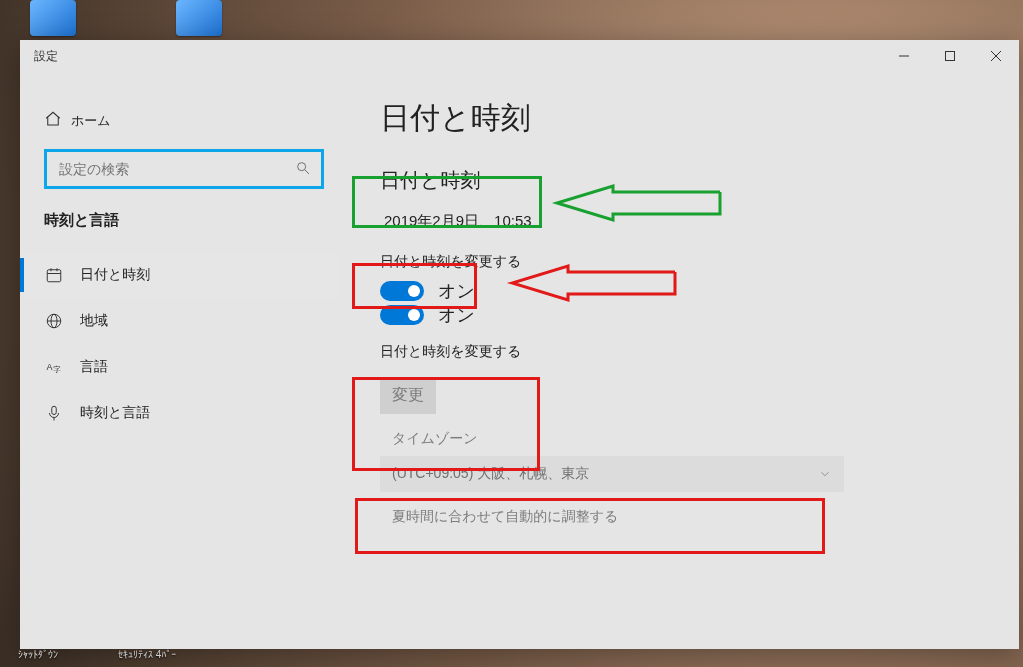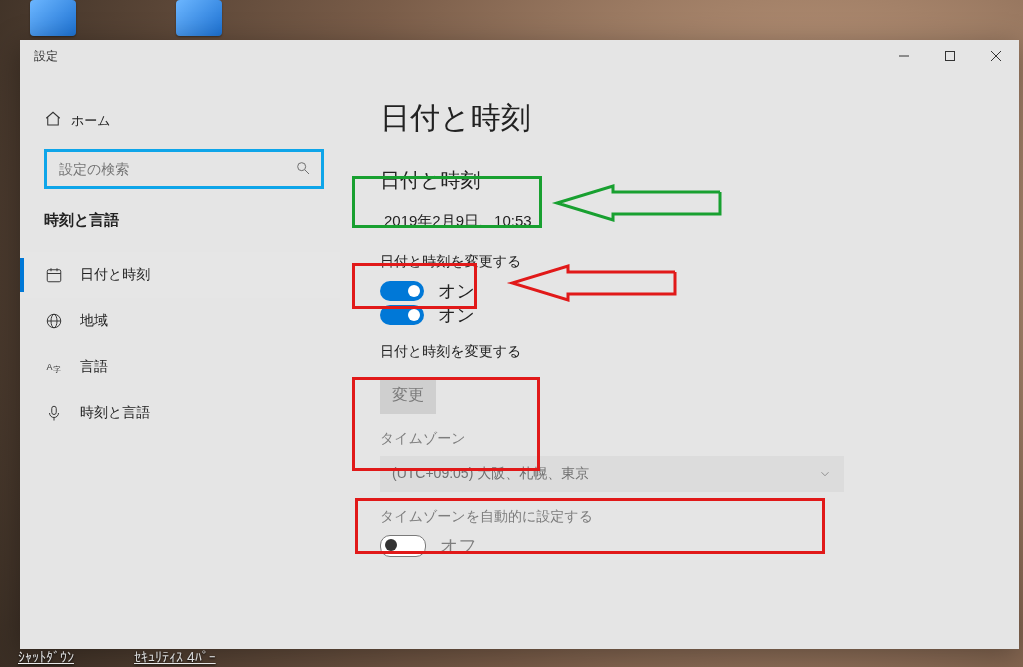--- a/index.html
+++ b/index.html
@@ -24,24 +24,23 @@
 .desktop-icons-top { top: 0; height: 40px; padding-left: 30px; gap: 100px; }
 .desktop-icons-bottom { bottom: 0; height: 18px; padding-left: 18px; gap: 60px; }
 .dicon {
   width: 46px;
   height: 36px;
   background: linear-gradient(135deg, #6cb6ff, #1d72d3);
   border-radius: 4px;
   box-shadow: 0 1px 2px rgba(0,0,0,.4);
 }
 .dtext {
-  font-size: 14px;
+  font-size: 10px;
   color: #fff;
   text-shadow: 0 1px 2px #000;
-  text-decoration: underline;
 }
 
 
 .window {
   position: absolute;
   left: 20px;
   top: 40px;
   right: 4px;
   bottom: 18px;
   background: #e5e5e5;
@@ -166,21 +165,21 @@
 }
 .datetime {
   font-size: 15px;
   padding: 6px 4px;
 }
 .label {
   font-size: 14px;
   margin-top: 16px;
   margin-bottom: 8px;
 }
-.label.disabled { color: #7d7d7d; }
+.label.disabled { color: #7d7d7d; margin-left: 12px; }
 
 .toggle-row {
   display: flex;
   align-items: center;
   gap: 14px;
   font-size: 18px;
 }
 .toggle {
   width: 44px;
   height: 20px;
@@ -376,27 +375,21 @@
       <div class="change-btn">変更</div>
 
       <div class="label disabled">タイムゾーン</div>
       <div class="dropdown">
         <span>(UTC+09:05) 大阪、札幌、東京</span>
         <svg viewBox="0 0 24 24">
             <polyline points="6 9 12 15 18 9"></polyline>
           </svg>
       </div>
 
-      <div class="label disabled">タイムゾーンを自動的に設定する</div>
-      <div class="toggle-row">
-        <div class="toggle off">
-            <div class="knob"></div>
-          </div>
-        <span style="color:#7d7d7d">オフ</span>
-      </div>
+      <div class="label disabled">夏時間に合わせて自動的に調整する</div>
 
     </div>
 
   </div>
 </div>
 
 <div class="annot box-green" style="left:352px; top:176px; width:184px; height:46px;"></div>
 
 <div class="annot arrow" style="left:555px; top:186px;">
   <svg width="170" height="34">

